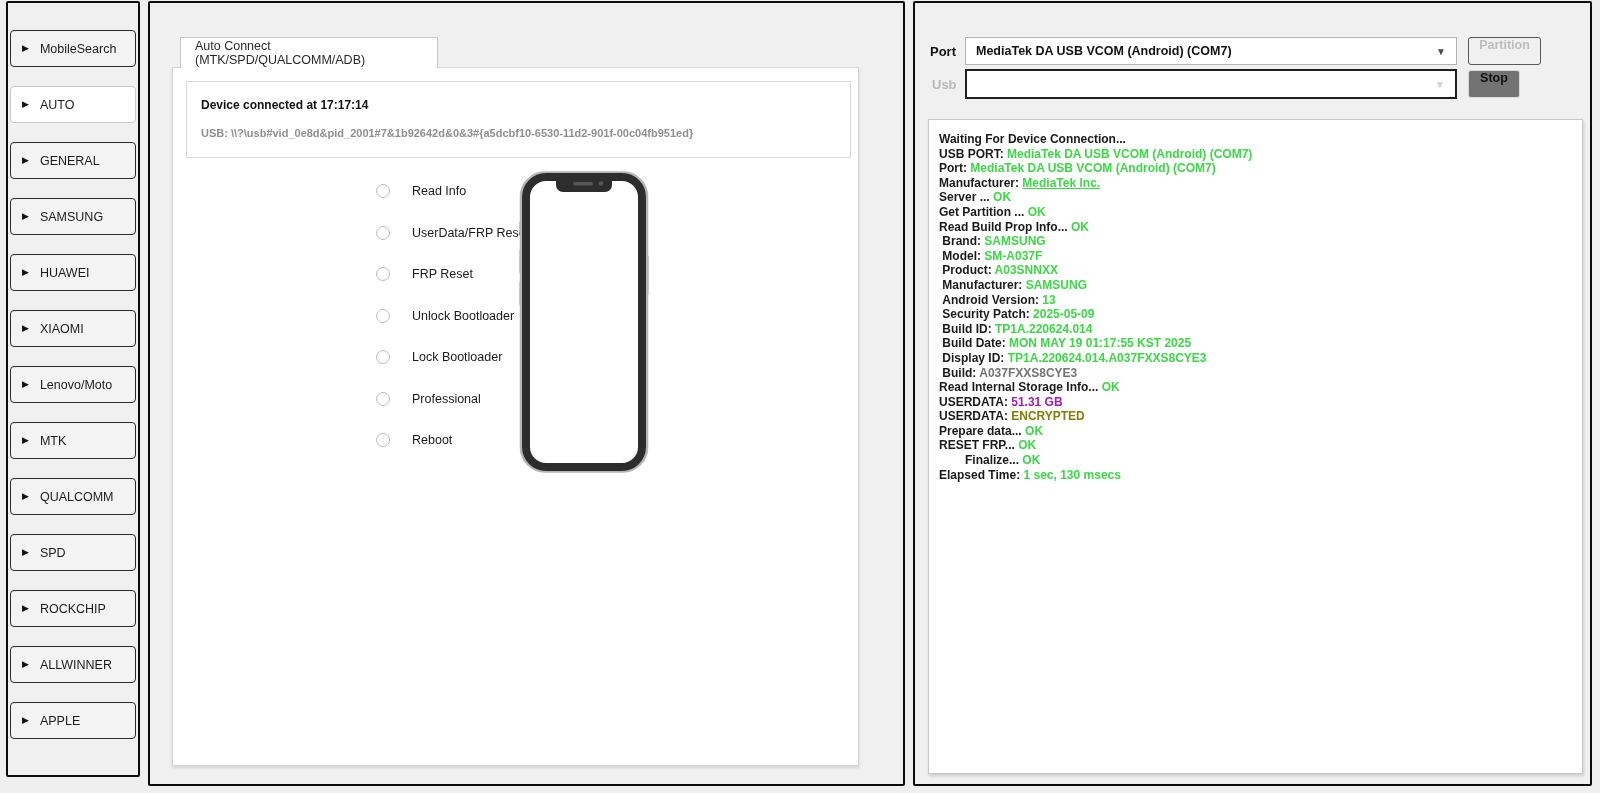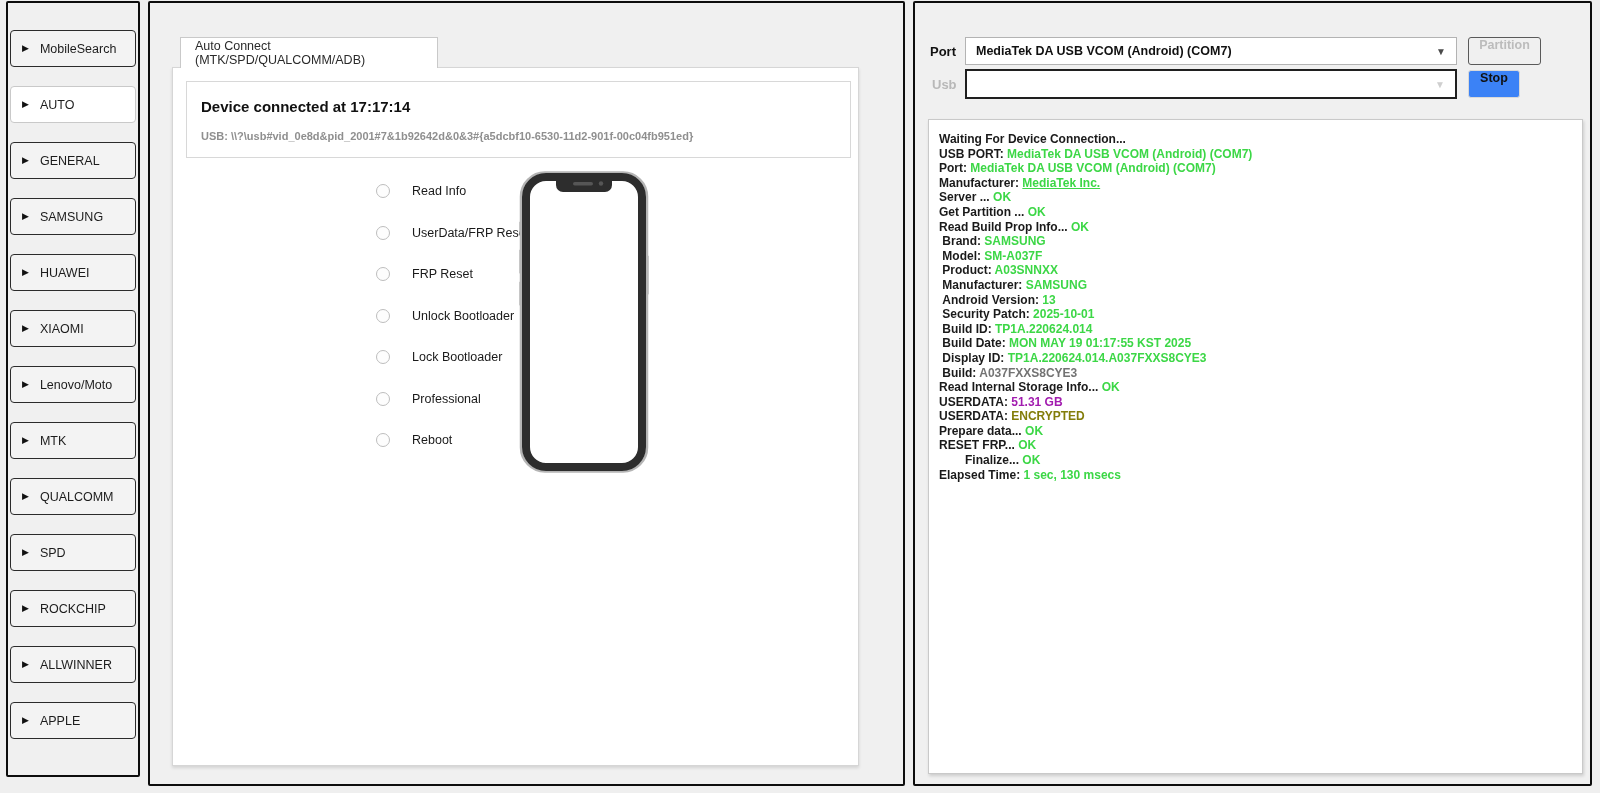--- a/index.html
+++ b/index.html
@@ -18,21 +18,21 @@
   .side-label { font-size:12.5px; color:#1c1c1c; }
 
   
   .tab { position:absolute; left:30px; top:34px; width:258px; height:31px; background:#ffffff;
          border:1px solid #c9c9c9; border-bottom:none; z-index:2; display:flex; align-items:center;
          padding-left:14px; font-size:12.5px; color:#2a2a2a; }
   .tab-content { position:absolute; left:22px; top:64px; width:687px; height:699px; background:#ffffff;
          border:1px solid #d6d6d6; box-shadow:0 2px 3px rgba(0,0,0,0.12); z-index:1; }
   .device-box { position:absolute; left:13px; top:13px; width:665px; height:77px; background:#fff;
          border:1px solid #d8d8d8; }
-  .device-title { margin:16px 0 0 14px; font-size:15px; font-weight:700; color:#111; }
+  .device-title { margin:16px 0 0 14px; font-size:12px; font-weight:700; color:#111; }
   .usb-path { margin:15px 0 0 14px; font-size:11px; font-weight:700; color:#8f8f8f; }
 
   .operation-list { position:absolute; left:203px; top:111px; display:flex; flex-direction:column; gap:17.5px; }
   .radio-row { display:flex; align-items:center; gap:22px; height:24px; cursor:pointer; }
   .radio-circle { width:14px; height:14px; border:1px solid #bdbdbd; border-radius:50%; background:#fdfdfd; }
   .radio-label { font-size:12.5px; color:#1a1a1a; }
 
   .phone { position:absolute; left:346px; top:103px; width:130px; height:302px; }
 
   
@@ -40,21 +40,21 @@
   .usb-label  { position:absolute; left:17px; top:74px; font-size:13px; font-weight:600; color:#b8b8b8; }
   .combo { position:absolute; left:50px; width:492px; background:#ffffff; display:flex; align-items:center;
            padding:0 10px; font-size:12.5px; font-weight:700; color:#111; }
   .port-combo { top:34px; height:28px; border:1px solid #b3b3b3; cursor:pointer; }
   .usb-combo  { top:66px; height:30px; border:2px solid #1f1f1f; }
   .combo-arrow { margin-left:auto; font-size:10px; color:#4a4a4a; }
   .usb-combo .combo-arrow { color:#cfcfcf; }
   .btn { position:absolute; left:553px; display:flex; align-items:flex-start; justify-content:center;
          font-size:12.5px; font-weight:700; border-radius:3px; cursor:pointer; }
   .partition-btn { top:34px; width:73px; height:28px; background:#f0f0f0; border:1px solid #5a5a5a; color:#bcbcbc; }
-  .stop-btn { top:67px; width:52px; height:28px; background:#3b82f6; border:1px solid #d9d9d9; color:#111; }
+  .stop-btn { top:67px; width:52px; height:28px; background:#737373; border:1px solid #d9d9d9; color:#111; }
   .log-box { position:absolute; left:13px; top:116px; width:655px; height:655px; background:#ffffff;
              border:1px solid #c9c9c9; box-shadow:1px 2px 3px rgba(0,0,0,0.15); padding:12px 10px;
              overflow:hidden; }
   .log-line { font-size:12px; font-weight:700; line-height:14.6px; color:#1a1a1a; white-space:pre-wrap; }
 </style>
 </head>
 <body>
 
 <div class="panel" id="left-panel">
     <div class="side-btn">
@@ -187,21 +187,21 @@
       <div class="log-line"><span style="color: rgb(26, 26, 26);">Port: </span><span style="color: rgb(60, 215, 70);">MediaTek DA USB VCOM (Android) (COM7)</span></div>
       <div class="log-line"><span style="color: rgb(26, 26, 26);">Manufacturer: </span><span style="color: rgb(60, 215, 70); text-decoration: underline;">MediaTek Inc.</span></div>
       <div class="log-line"><span style="color: rgb(26, 26, 26);">Server ... </span><span style="color: rgb(60, 215, 70);">OK</span></div>
       <div class="log-line"><span style="color: rgb(26, 26, 26);">Get Partition ... </span><span style="color: rgb(60, 215, 70);">OK</span></div>
       <div class="log-line"><span style="color: rgb(26, 26, 26);">Read Build Prop Info... </span><span style="color: rgb(60, 215, 70);">OK</span></div>
       <div class="log-line"><span style="color: rgb(26, 26, 26);"> Brand: </span><span style="color: rgb(60, 215, 70);">SAMSUNG</span></div>
       <div class="log-line"><span style="color: rgb(26, 26, 26);"> Model: </span><span style="color: rgb(60, 215, 70);">SM-A037F</span></div>
       <div class="log-line"><span style="color: rgb(26, 26, 26);"> Product: </span><span style="color: rgb(60, 215, 70);">A03SNNXX</span></div>
       <div class="log-line"><span style="color: rgb(26, 26, 26);"> Manufacturer: </span><span style="color: rgb(60, 215, 70);">SAMSUNG</span></div>
       <div class="log-line"><span style="color: rgb(26, 26, 26);"> Android Version: </span><span style="color: rgb(60, 215, 70);">13</span></div>
-      <div class="log-line"><span style="color: rgb(26, 26, 26);"> Security Patch: </span><span style="color: rgb(60, 215, 70);">2025-10-01</span></div>
+      <div class="log-line"><span style="color: rgb(26, 26, 26);"> Security Patch: </span><span style="color: rgb(60, 215, 70);">2025-05-09</span></div>
       <div class="log-line"><span style="color: rgb(26, 26, 26);"> Build ID: </span><span style="color: rgb(60, 215, 70);">TP1A.220624.014</span></div>
       <div class="log-line"><span style="color: rgb(26, 26, 26);"> Build Date: </span><span style="color: rgb(60, 215, 70);">MON MAY 19 01:17:55 KST 2025</span></div>
       <div class="log-line"><span style="color: rgb(26, 26, 26);"> Display ID: </span><span style="color: rgb(60, 215, 70);">TP1A.220624.014.A037FXXS8CYE3</span></div>
       <div class="log-line"><span style="color: rgb(26, 26, 26);"> Build: </span><span style="color: #737373;">A037FXXS8CYE3</span></div>
       <div class="log-line"><span style="color: rgb(26, 26, 26);">Read Internal Storage Info... </span><span style="color: rgb(60, 215, 70);">OK</span></div>
       <div class="log-line"><span style="color: rgb(26, 26, 26);">USERDATA: </span><span style="color: #a21caf;">51.31 GB</span></div>
       <div class="log-line"><span style="color: rgb(26, 26, 26);">USERDATA: </span><span style="color: rgb(131, 125, 10);">ENCRYPTED</span></div>
       <div class="log-line"><span style="color: rgb(26, 26, 26);">Prepare data... </span><span style="color: rgb(60, 215, 70);">OK</span></div>
       <div class="log-line"><span style="color: rgb(26, 26, 26);">RESET FRP... </span><span style="color: rgb(60, 215, 70);">OK</span></div>
       <div class="log-line"><span style="color: rgb(26, 26, 26); padding-left: 26px;">Finalize... </span><span style="color: rgb(60, 215, 70);">OK</span></div>

